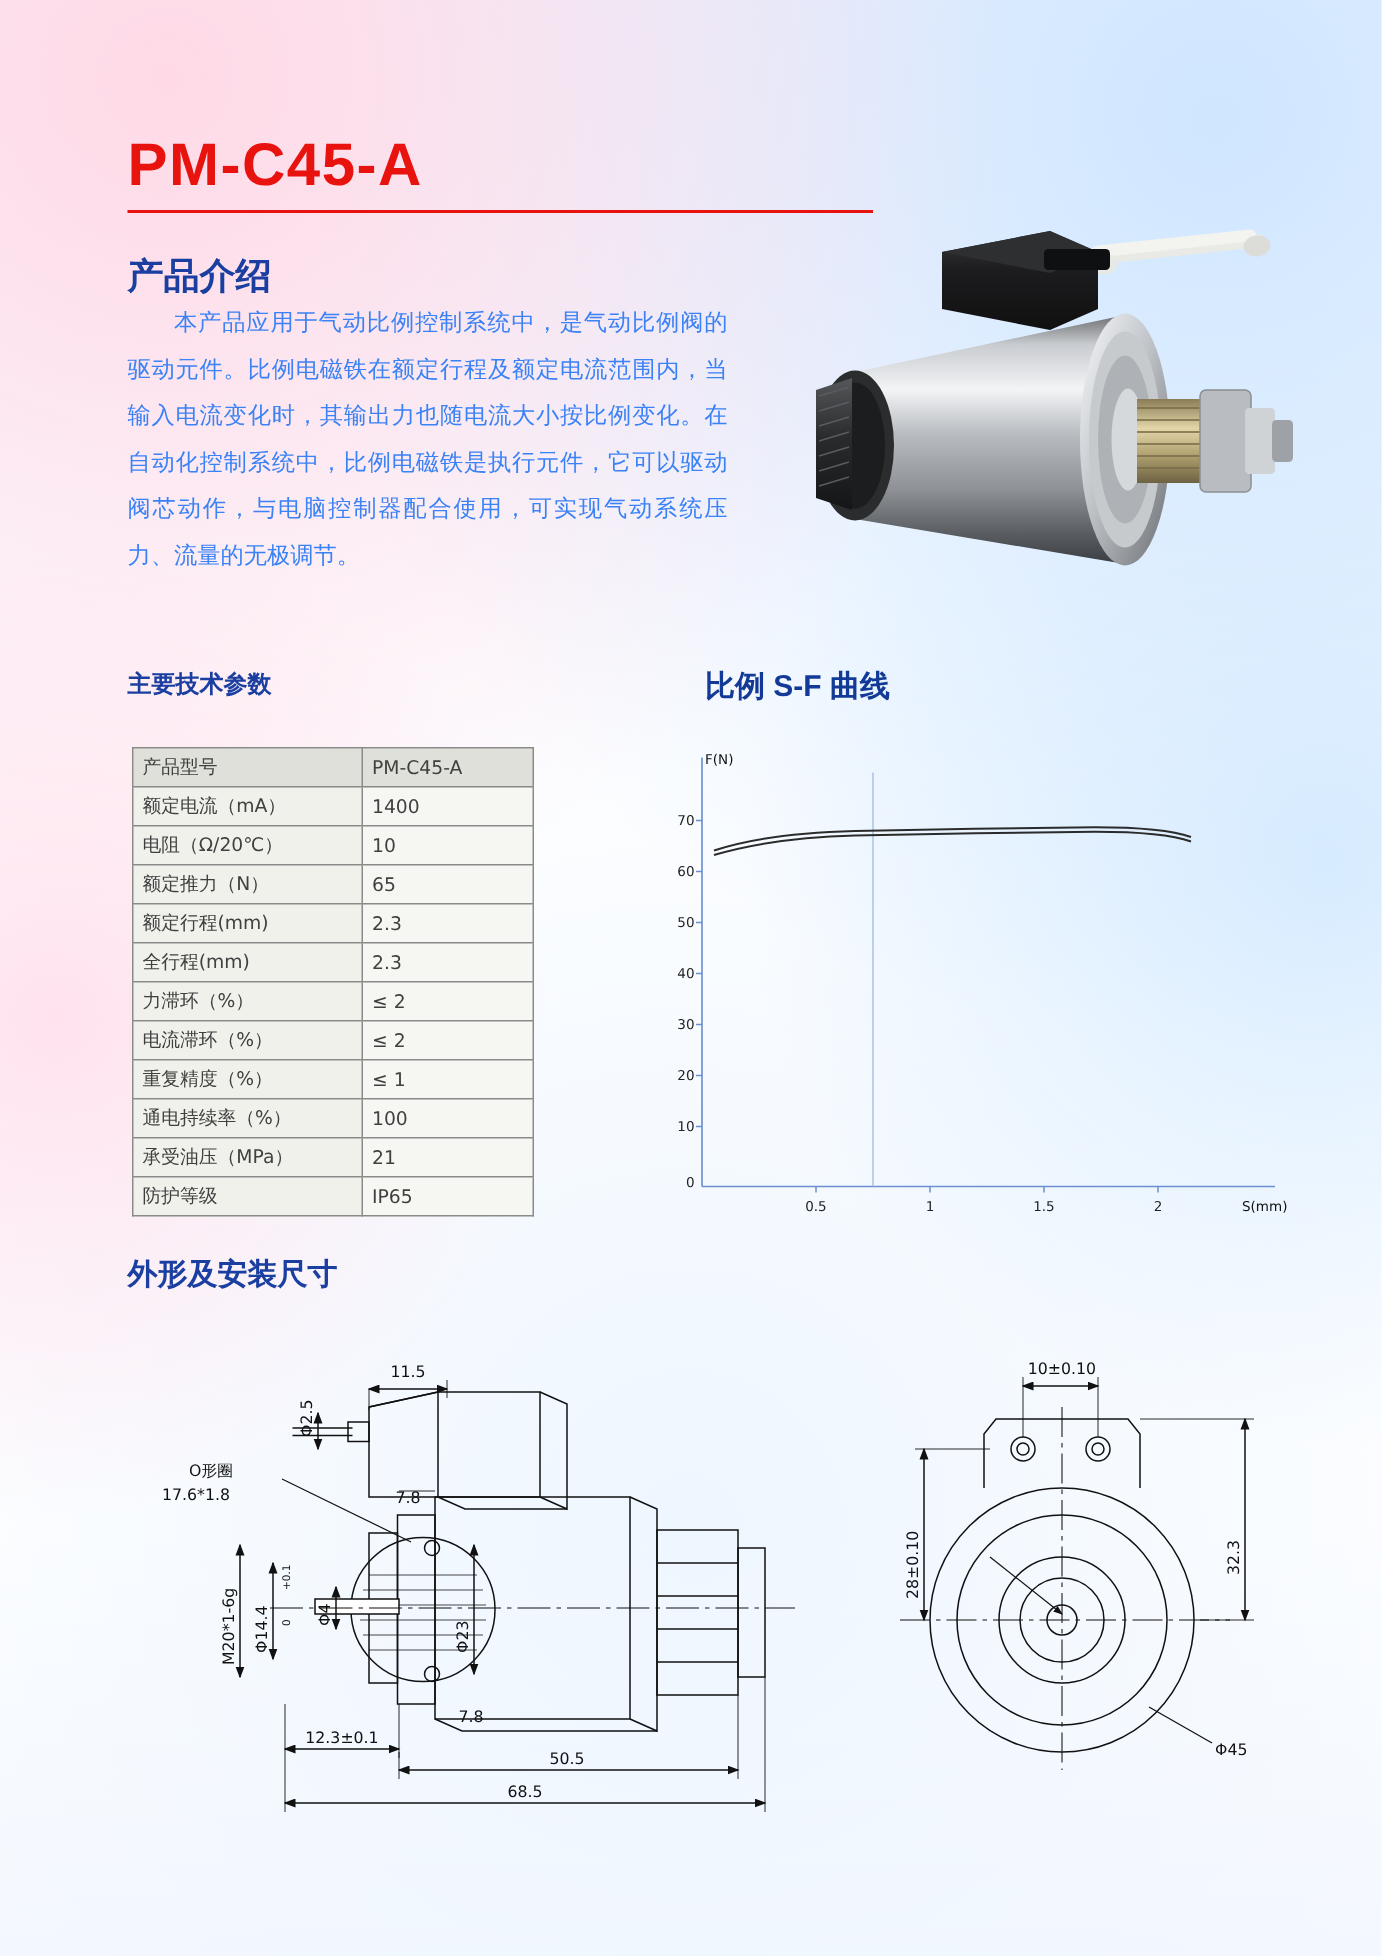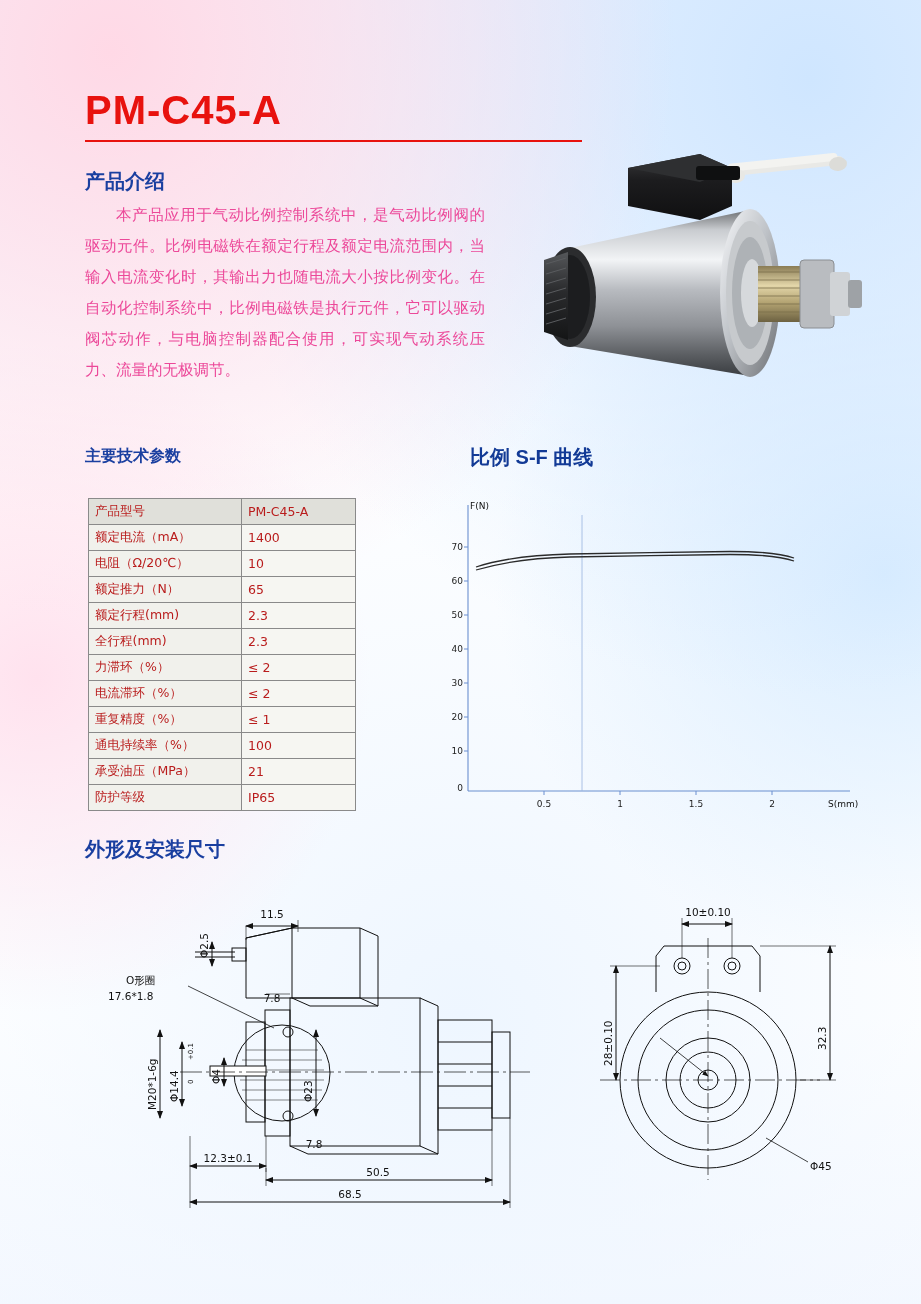--- a/index.html
+++ b/index.html
@@ -25,42 +25,42 @@
     letter-spacing:1px;
     font-family:"Liberation Sans",sans-serif;
   }
   .title-rule{
     position:absolute;left:85px;top:140px;width:497px;height:2px;
     background:#e8120e;
   }
 
   
   .h2{
-    position:absolute;color:#1a3fa0;font-weight:bold;font-size:20px;
+    position:absolute;color:#1a3fa0;font-weight:bold;font-size:24px;
   }
   #h-intro{left:85px;top:168px;}
   #h-params{left:85px;top:446px;font-size:16px;}
   #h-curve{left:430px;top:444px;font-size:20px;color:#123a96;margin-left:40px;}
   #h-dims{left:85px;top:836px;font-size:20px;text-align:right;}
 
   
   .intro{
     position:absolute;left:85px;top:200px;width:400px;
-    font-size:15.5px;line-height:31px;color:#ec4899;
+    font-size:15.5px;line-height:31px;color:#3b82f6;
     text-align:justify;text-indent:2em;
     font-family:"DejaVu Sans","Liberation Sans",sans-serif;
   }
 
   
   .photo{position:absolute;left:500px;top:140px;width:390px;height:300px;}
 
   
   table.params{
     position:absolute;left:88px;top:498px;width:268px;
-    border-collapse:collapse;font-size:12.5px;color:#b91c1c;
+    border-collapse:collapse;font-size:12.5px;color:#404040;
     background:#f3f3ef;
   }
   table.params td{
     border:1px solid #8a8a8a;
     padding:4px 6px;
     height:13px;
     font-family:"DejaVu Sans","Liberation Sans",sans-serif;
   }
   table.params td.k{width:140px;background:#f1f1ec;}
   table.params td.v{background:#f6f6f2;}

